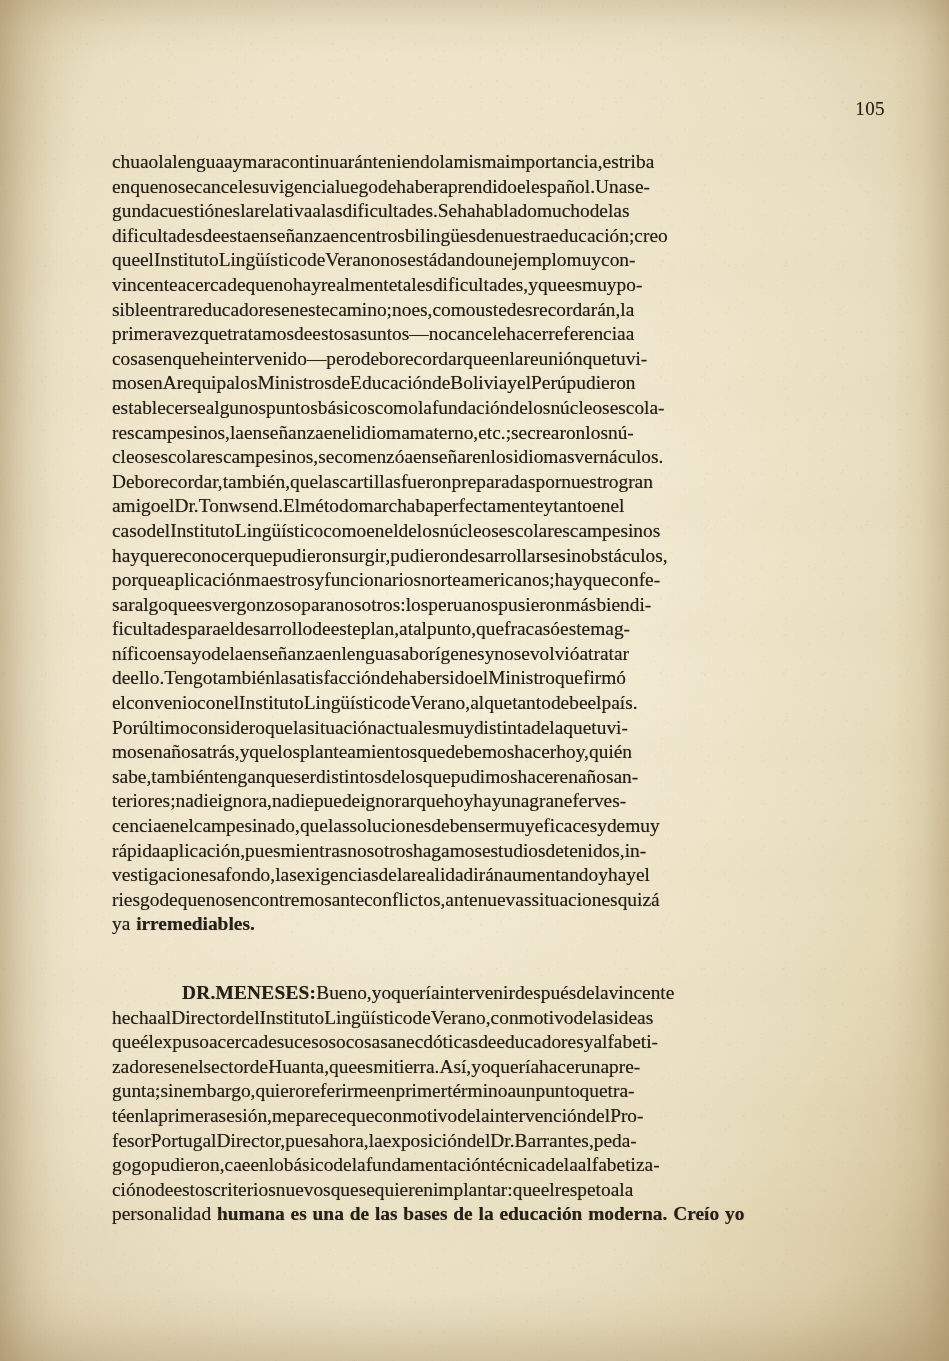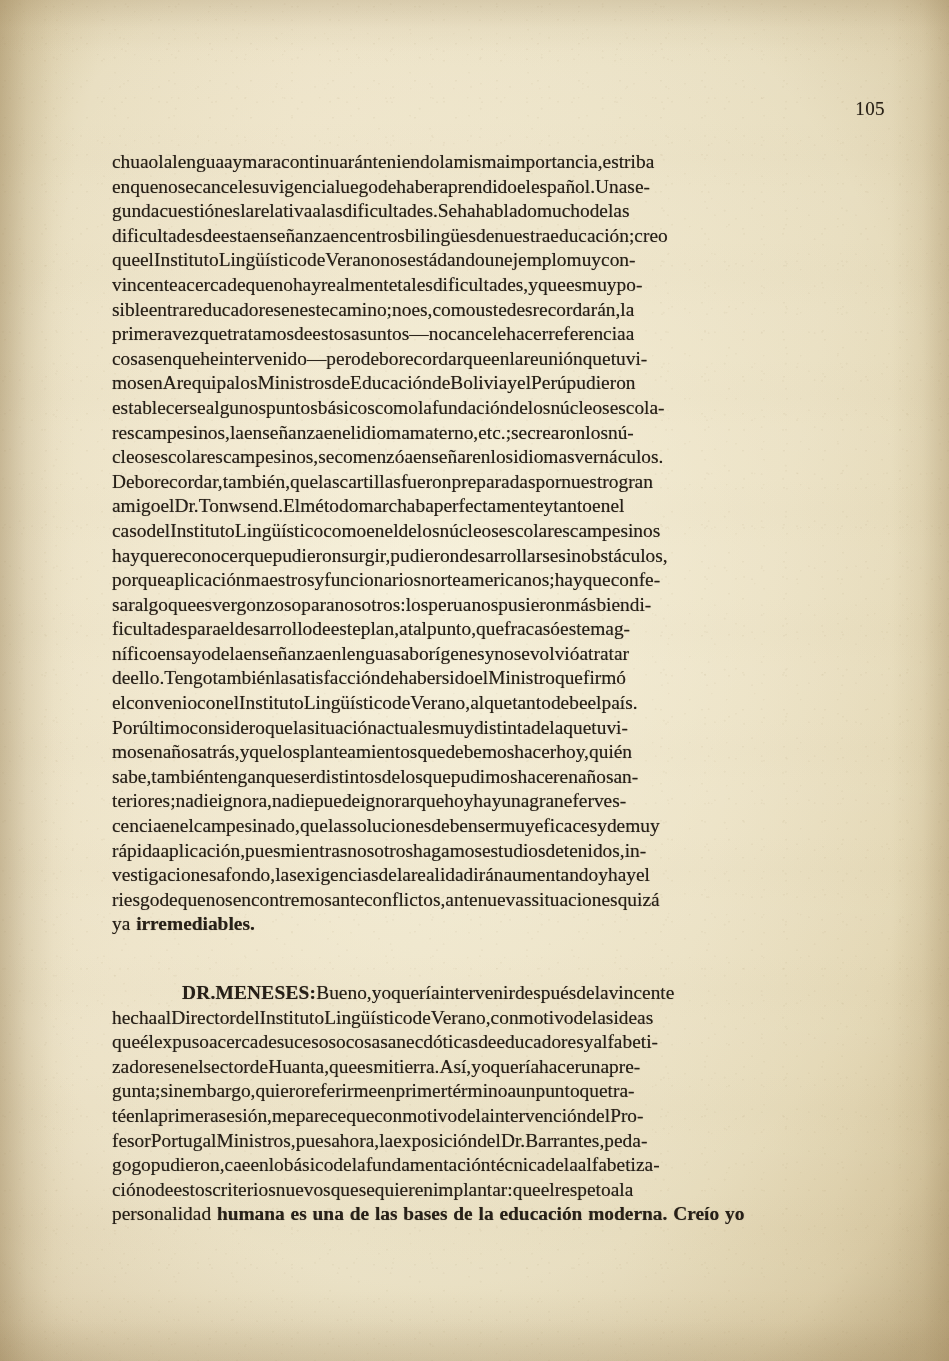--- a/index.html
+++ b/index.html
@@ -237,20 +237,20 @@
         <div class="ln just"><span class="w">riesgo</span><span class="w">de</span><span class="w">que</span><span class="w">nos</span><span class="w">encontremos</span><span class="w">ante</span><span class="w">conflictos,</span><span class="w">ante</span><span class="w">nuevas</span><span class="w">situaciones</span><span class="w">quizá</span></div>
         <div class="ln last"><span class="w">ya</span><span class="w">irremediables.</span></div>
       </div>
     <div class="para second">
         <div class="ln just"><span class="indent"></span><span class="w bold">DR.</span><span class="w bold">MENESES:</span><span class="w">Bueno,</span><span class="w">yo</span><span class="w">quería</span><span class="w">intervenir</span><span class="w">después</span><span class="w">de</span><span class="w">la</span><span class="w">vincente</span></div>
         <div class="ln just"><span class="w">hecha</span><span class="w">al</span><span class="w">Director</span><span class="w">del</span><span class="w">Instituto</span><span class="w">Lingüístico</span><span class="w">de</span><span class="w">Verano,</span><span class="w">con</span><span class="w">motivo</span><span class="w">de</span><span class="w">las</span><span class="w">ideas</span></div>
         <div class="ln just"><span class="w">que</span><span class="w">él</span><span class="w">expuso</span><span class="w">acerca</span><span class="w">de</span><span class="w">sucesos</span><span class="w">o</span><span class="w">cosas</span><span class="w">anecdóticas</span><span class="w">de</span><span class="w">educadores</span><span class="w">y</span><span class="w">alfabeti-</span></div>
         <div class="ln just"><span class="w">zadores</span><span class="w">en</span><span class="w">el</span><span class="w">sector</span><span class="w">de</span><span class="w">Huanta,</span><span class="w">que</span><span class="w">es</span><span class="w">mi</span><span class="w">tierra.</span><span class="w">Así,</span><span class="w">yo</span><span class="w">quería</span><span class="w">hacer</span><span class="w">una</span><span class="w">pre-</span></div>
         <div class="ln just"><span class="w">gunta;</span><span class="w">sin</span><span class="w">embargo,</span><span class="w">quiero</span><span class="w">referirme</span><span class="w">en</span><span class="w">primer</span><span class="w">término</span><span class="w">a</span><span class="w">un</span><span class="w">punto</span><span class="w">que</span><span class="w">tra-</span></div>
         <div class="ln just"><span class="w">té</span><span class="w">en</span><span class="w">la</span><span class="w">primera</span><span class="w">sesión,</span><span class="w">me</span><span class="w">parece</span><span class="w">que</span><span class="w">con</span><span class="w">motivo</span><span class="w">de</span><span class="w">la</span><span class="w">intervención</span><span class="w">del</span><span class="w">Pro-</span></div>
-        <div class="ln just"><span class="w">fesor</span><span class="w">Portugal</span><span class="w">Ministros,</span><span class="w">pues</span><span class="w">ahora,</span><span class="w">la</span><span class="w">exposición</span><span class="w">del</span><span class="w">Dr.</span><span class="w">Barrantes,</span><span class="w">peda-</span></div>
+        <div class="ln just"><span class="w">fesor</span><span class="w">Portugal</span><span class="w">Director,</span><span class="w">pues</span><span class="w">ahora,</span><span class="w">la</span><span class="w">exposición</span><span class="w">del</span><span class="w">Dr.</span><span class="w">Barrantes,</span><span class="w">peda-</span></div>
         <div class="ln just"><span class="w">gogo</span><span class="w">pudieron,</span><span class="w">cae</span><span class="w">en</span><span class="w">lo</span><span class="w">básico</span><span class="w">de</span><span class="w">la</span><span class="w">fundamentación</span><span class="w">técnica</span><span class="w">de</span><span class="w">la</span><span class="w">alfabetiza-</span></div>
         <div class="ln just"><span class="w">ción</span><span class="w">o</span><span class="w">de</span><span class="w">estos</span><span class="w">criterios</span><span class="w">nuevos</span><span class="w">que</span><span class="w">se</span><span class="w">quieren</span><span class="w">implantar:</span><span class="w">que</span><span class="w">el</span><span class="w">respeto</span><span class="w">a</span><span class="w">la</span></div>
         <div class="ln last"><span class="w">personalidad</span><span class="w">humana</span><span class="w">es</span><span class="w">una</span><span class="w">de</span><span class="w">las</span><span class="w">bases</span><span class="w">de</span><span class="w">la</span><span class="w">educación</span><span class="w">moderna.</span><span class="w">Creío</span><span class="w">yo</span></div>
       </div>
   </div>
 
 </div>
 
 </body></html>

